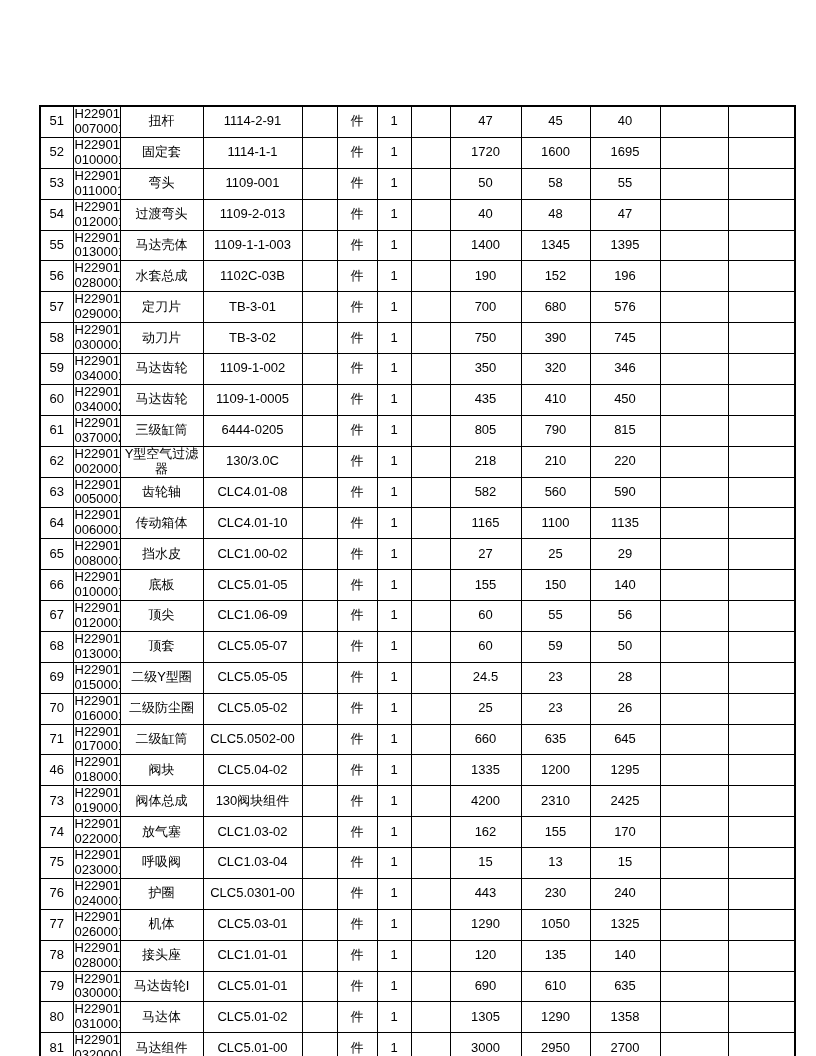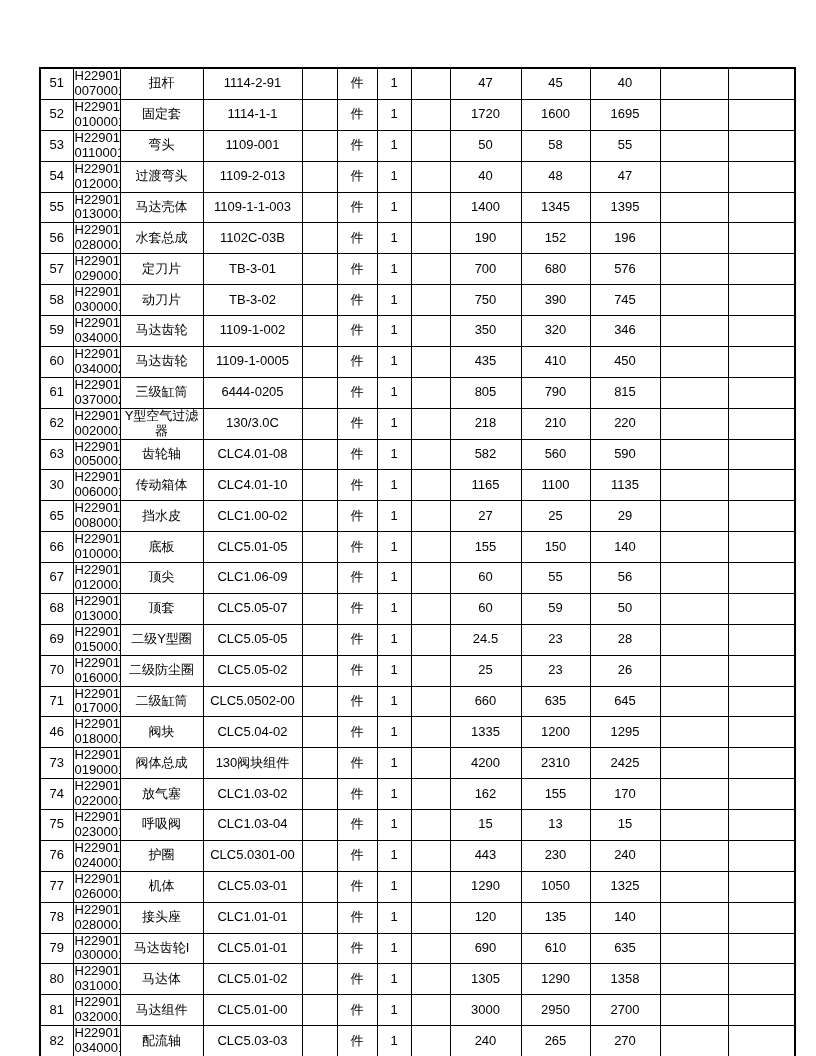--- a/index.html
+++ b/index.html
@@ -11,20 +11,21 @@
     width: 816px;
     height: 1056px;
     position: relative;
     overflow: hidden;
     font-family: "Liberation Sans", sans-serif;
     color: #000;
   }
   .page {
     position: absolute;
     inset: 0;
+    margin-top: 38px;
   }
   table.parts {
     position: absolute;
     left: 39px;
     top: 67px;
     width: 756px;
     border-collapse: collapse;
     table-layout: fixed;
     border: 2px solid #000;
   }
@@ -306,21 +307,21 @@
           <td class="c-unit">件</td>
           <td class="c-qty">1</td>
           <td class="c-blank"></td>
           <td class="c-price">582</td>
           <td class="c-price">560</td>
           <td class="c-price">590</td>
           <td class="c-blank"></td>
           <td class="c-blank"></td>
         </tr>
         <tr>
-          <td class="c-no">30</td>
+          <td class="c-no">64</td>
           <td class="c-code">
             <div>H22901005</div>
             <div>0060001</div>
           </td>
           <td class="c-name">传动箱体</td>
           <td class="c-part">CLC4.01-10</td>
           <td class="c-blank"></td>
           <td class="c-unit">件</td>
           <td class="c-qty">1</td>
           <td class="c-blank"></td>

